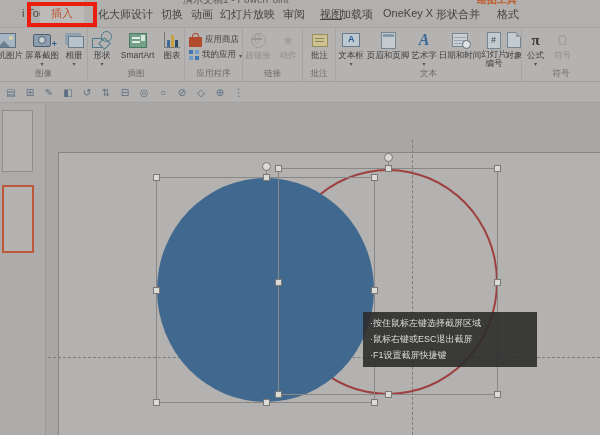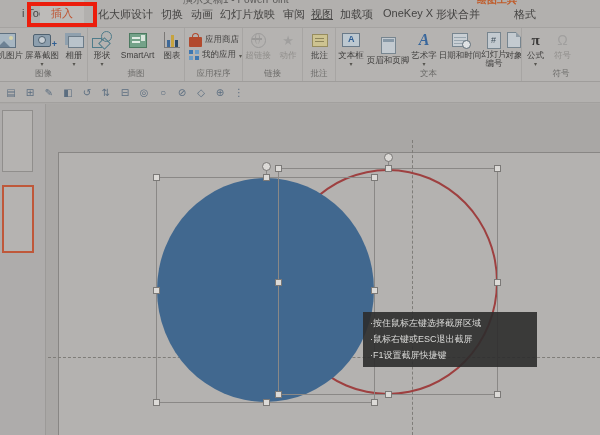--- a/index.html
+++ b/index.html
@@ -13,22 +13,22 @@
   .tabrow{position:absolute;left:0;top:0;width:600px;height:27px;background:#b2b0ae;border-bottom:1px solid #a5a3a1;overflow:hidden;}
   .title-clip{position:absolute;top:-7px;left:183px;font-size:10px;color:#5a5958;white-space:nowrap;}
   .ctx-clip{position:absolute;top:-7px;left:477px;font-size:10px;color:#c05a28;font-weight:bold;white-space:nowrap;}
   .tab{position:absolute;top:7px;font-size:11px;color:#454443;white-space:nowrap;cursor:default;}
   .tab.sel{top:0;height:27px;line-height:27px;background:#bdbbb9;color:#bf5330;text-align:center;}
   .t-itools{left:1px;padding-left:21px;}
   .t-insert{left:40px;width:44px;}
   .t-meihua{left:98px;width:35px;overflow:hidden;}
   .t-meihua span{display:inline-block;margin-left:-11px;}
   .t-design{left:131px;} .t-trans{left:161px;} .t-anim{left:191px;}
-  .t-show{left:220px;} .t-review{left:283px;} .t-view{left:311px;text-decoration:underline;}
-  .t-addins{left:340px;} .t-onekey{left:383px;} .t-merge{left:436px;} .t-format{left:514px;}
+  .t-show{left:220px;} .t-review{left:283px;} .t-view{left:320px;text-decoration:underline;}
+  .t-addins{left:340px;} .t-onekey{left:383px;} .t-merge{left:436px;} .t-format{left:497px;}
   .redbox{position:absolute;left:27px;top:2px;width:70px;height:25px;border:4px solid #ec1d0c;box-sizing:border-box;z-index:60;}
   
   .ribbon{position:absolute;left:0;top:28px;width:600px;height:53px;background:#b5b3b1;border-bottom:1px solid #9f9d9b;display:flex;box-sizing:content-box;}
   .rg{position:relative;height:53px;border-right:1px solid #a7a5a3;box-sizing:border-box;overflow:hidden;flex:0 0 auto;}
   .rg:last-child{border-right:none;flex:1 1 auto;}
   .rgname{position:absolute;bottom:1px;left:0;right:0;text-align:center;font-size:8.5px;color:#6d6c6a;white-space:nowrap;}
   .rits{display:flex;height:42px;}
   .rbtn{display:flex;flex-direction:column;align-items:center;padding-top:2px;box-sizing:border-box;flex:0 0 auto;cursor:default;}
   .ric{height:20px;display:flex;align-items:center;justify-content:center;position:relative;}
   .rlb{font-size:8.5px;color:#3f3e3d;line-height:10px;white-space:nowrap;}
@@ -230,21 +230,21 @@
   </div>
 
   <div class="rg" style="width:186px;">
     <div class="rits">
       <div class="rbtn dd" style="width:30px;">
         <span class="ric">
             <span class="ic i-tbox"></span>
           </span>
         <span class="rlb">文本框</span>
       </div>
-      <div class="rbtn" style="width:44px;justify-content:center;">
+      <div class="rbtn" style="width:44px;">
         <span class="ric">
             <span class="ic i-hf"></span>
           </span>
         <span class="rlb">页眉和页脚</span>
       </div>
       <div class="rbtn dd" style="width:28px;">
         <span class="ric">
             <span class="ic i-wa">A</span>
           </span>
         <span class="rlb">艺术字</span>

